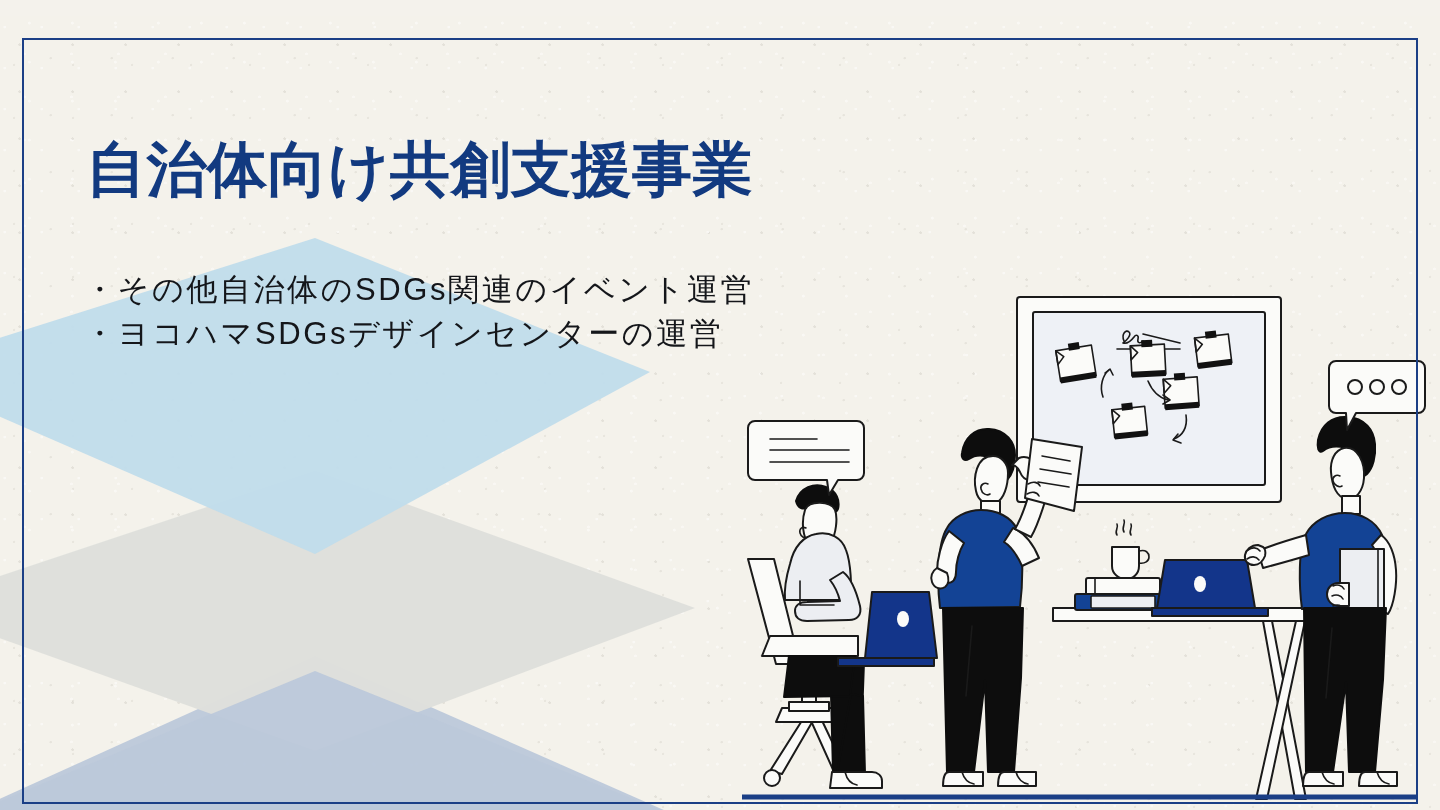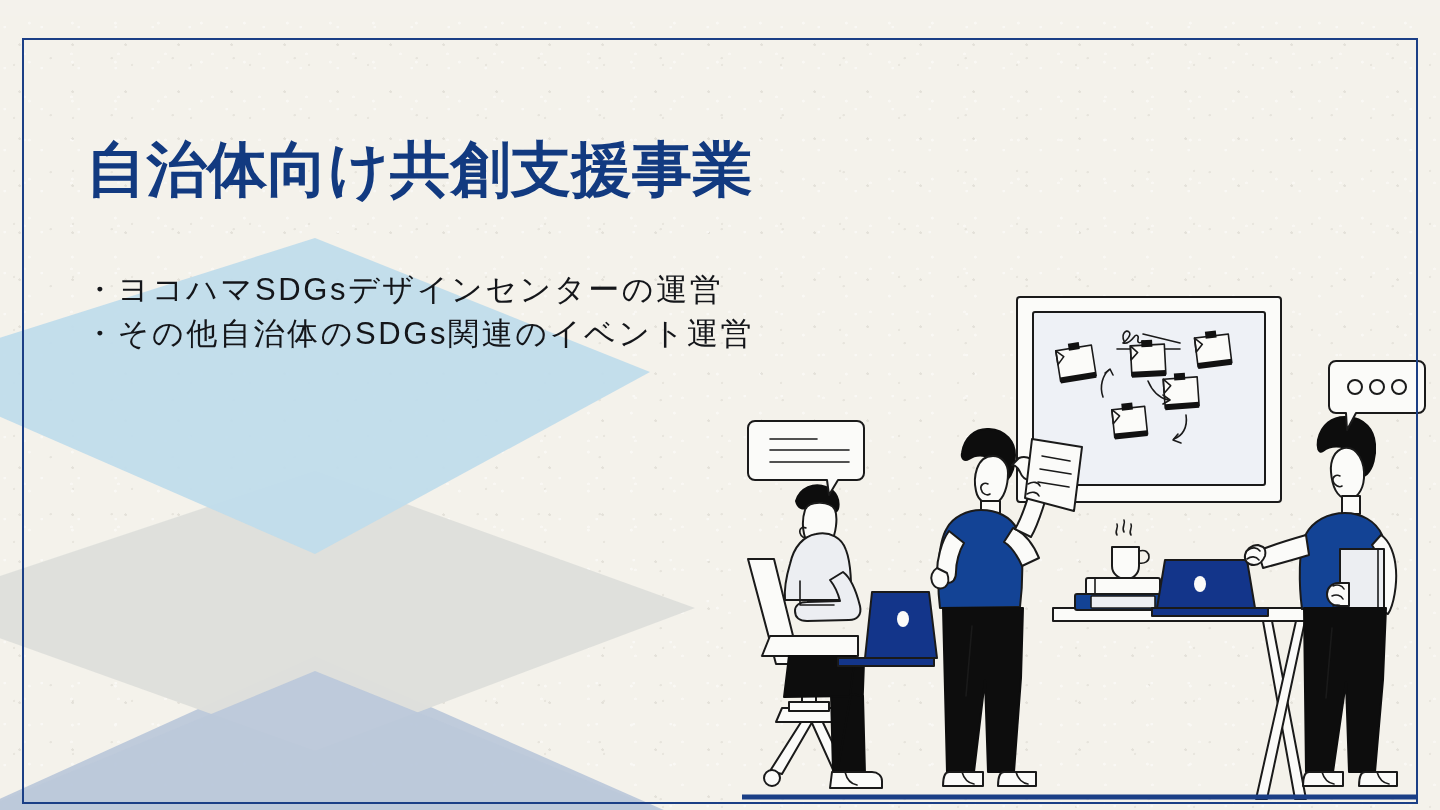--- a/index.html
+++ b/index.html
@@ -275,17 +275,17 @@
     </g>
 
     <line x1="742" y1="781" x2="1418" y2="781" stroke="#1b3f86" stroke-width="5"></line>
   </svg>
 
   <div id="frame"></div>
 
   <h1 id="title">自治体向け共創支援事業</h1>
 
   <div id="bullets">
+    <span class="bullet-line">・その他自治体のSDGs関連のイベント運営</span>
     <span class="bullet-line">・ヨコハマSDGsデザインセンターの運営</span>
-    <span class="bullet-line">・その他自治体のSDGs関連のイベント運営</span>
   </div>
 
 </div>
 
 </body></html>

